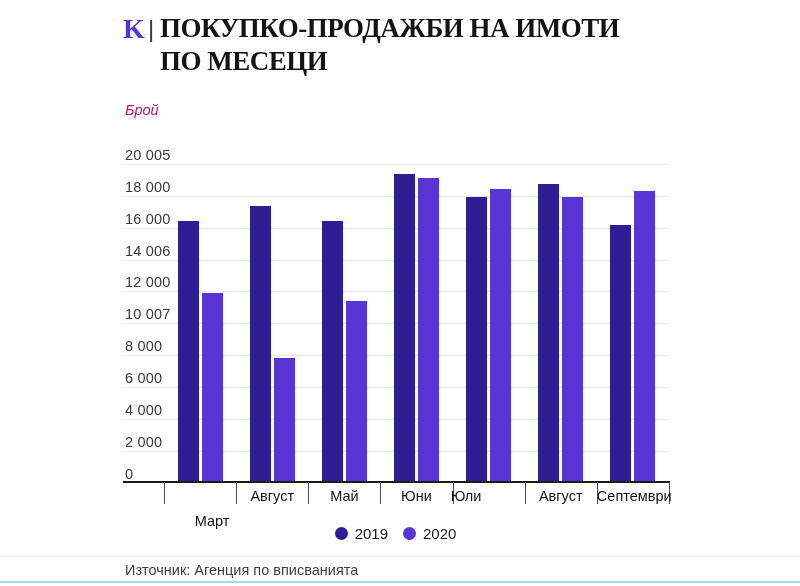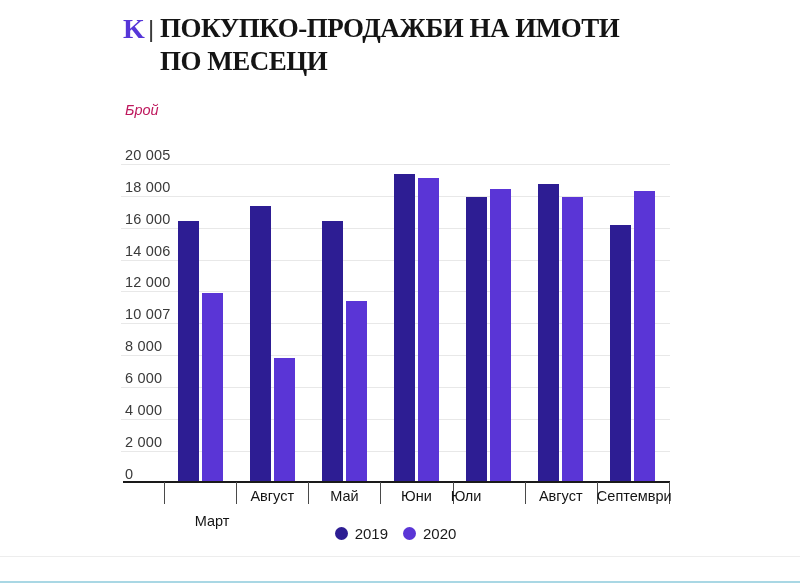--- a/index.html
+++ b/index.html
@@ -120,15 +120,16 @@
         <span class="legend-dot" style="background: rgb(45, 29, 147);"></span>
         <span class="legend-label">2019</span>
       </div>
       <div class="legend-item">
         <span class="legend-dot" style="background: rgb(90, 53, 214);"></span>
         <span class="legend-label">2020</span>
       </div>
     </div>
 
   <div class="abs footer-sep"></div>
+  <div class="abs source-note">Източник: Агенция по вписванията</div>
   <div class="abs bottom-rule" style="background: rgb(169, 215, 228);"></div>
 
 </div>
 
 </body></html>

